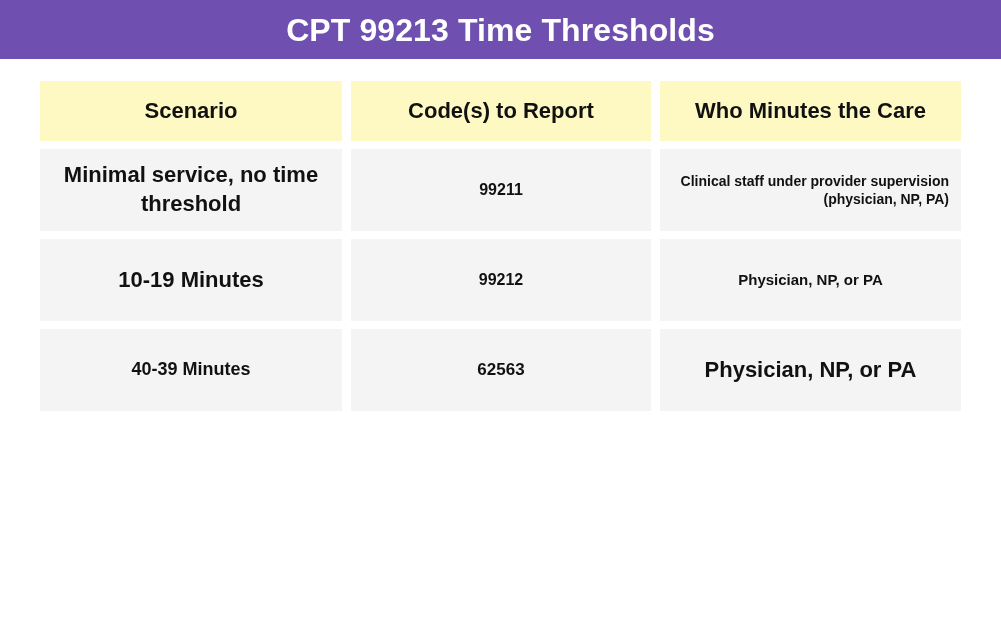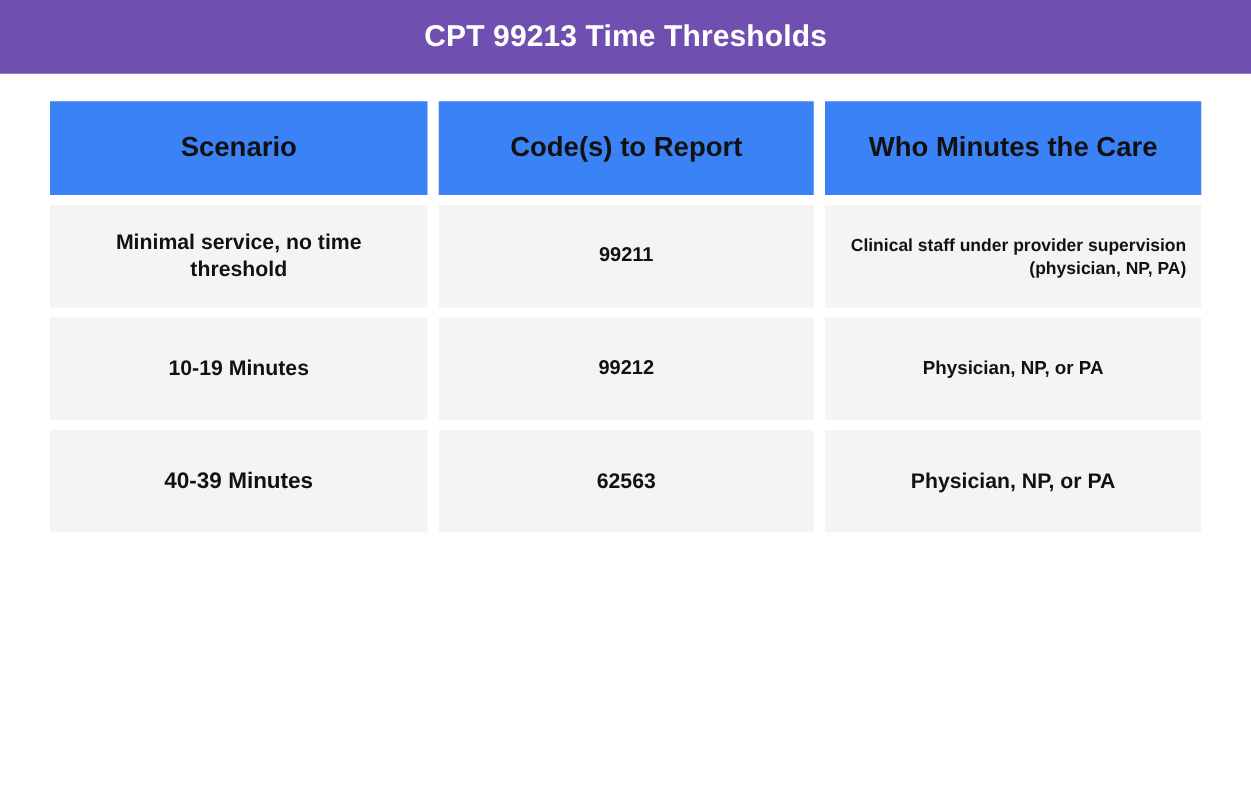--- a/index.html
+++ b/index.html
@@ -24,21 +24,21 @@
   
   .title-bar {
     height: 59px;
     background: #6f4fb0;
     display: flex;
     align-items: center;
     justify-content: center;
   }
   .title-text {
     color: #ffffff;
-    font-size: 24px;
+    font-size: 32px;
     font-weight: bold;
     letter-spacing: 0.1px;
     text-align: center;
     line-height: 1;
   }
 
   
   .table-wrap {
     padding: 22px 40px 0 40px;
     box-sizing: border-box;
@@ -59,35 +59,35 @@
   th, td {
     padding: 0 12px;
     text-align: center;
     vertical-align: middle;
     font-weight: bold;
     color: #111111;
     box-sizing: border-box;
   }
 
   thead th {
-    background: #3b82f6;
-    height: 75px;
+    background: #fef9c3;
+    height: 60px;
     font-size: 22px;
     line-height: 1.28;
   }
 
   tbody td {
     background: #f4f4f4;
     height: 82px;
     line-height: 1.3;
   }
 
   
   .fs-lg   { font-size: 18px; }
-  .fs-md   { font-size: 17px; }
+  .fs-md   { font-size: 22px; }
   .fs-sm   { font-size: 15px; }
   .fs-xs   { font-size: 14px; text-align: right; }
   .fs-code-lg { font-size: 17px; }
   .fs-code-md { font-size: 16px; }
   .fs-code-sm { font-size: 15px; }
 </style>
 </head>
 <body>
 
 <div class="page">

